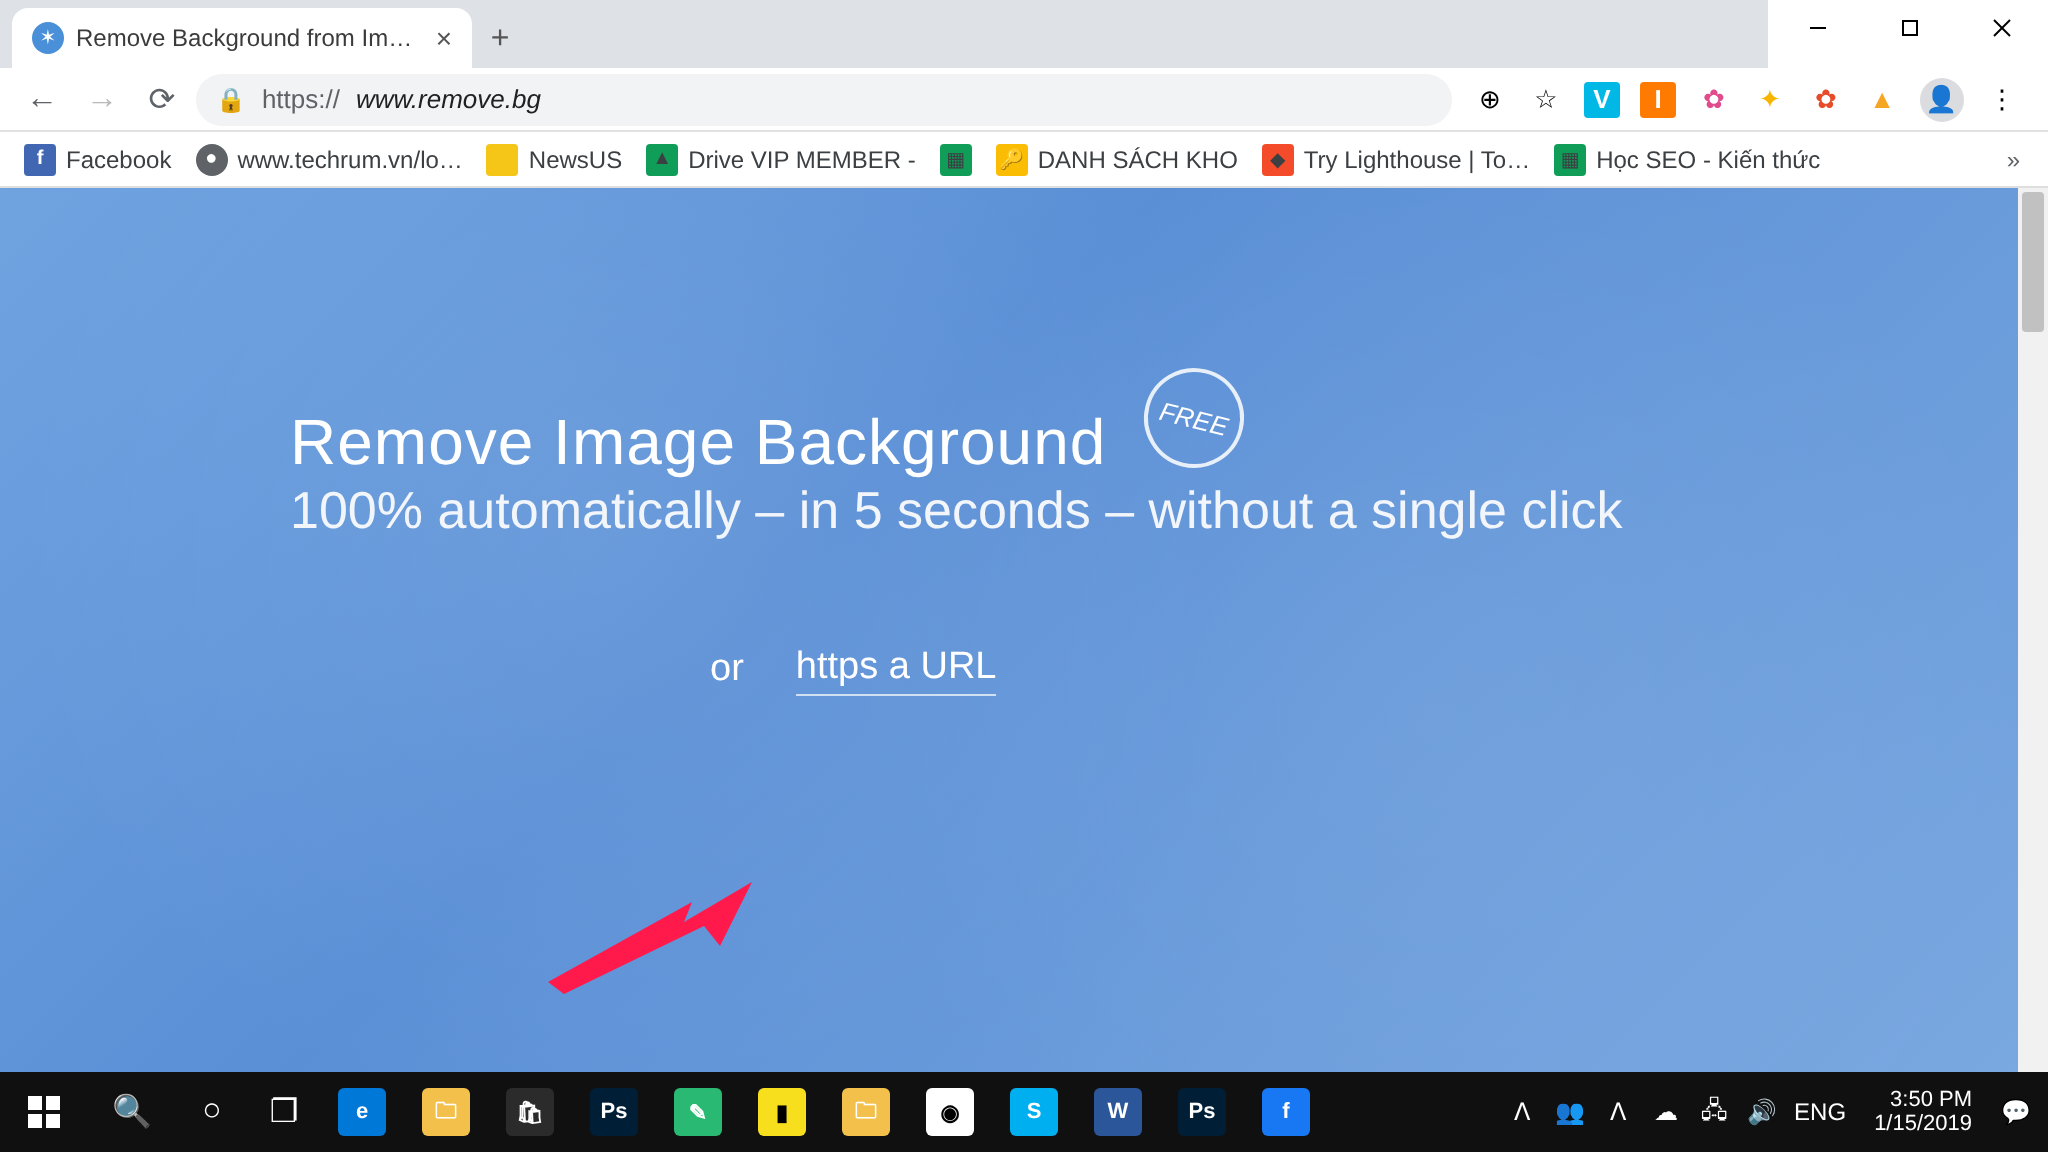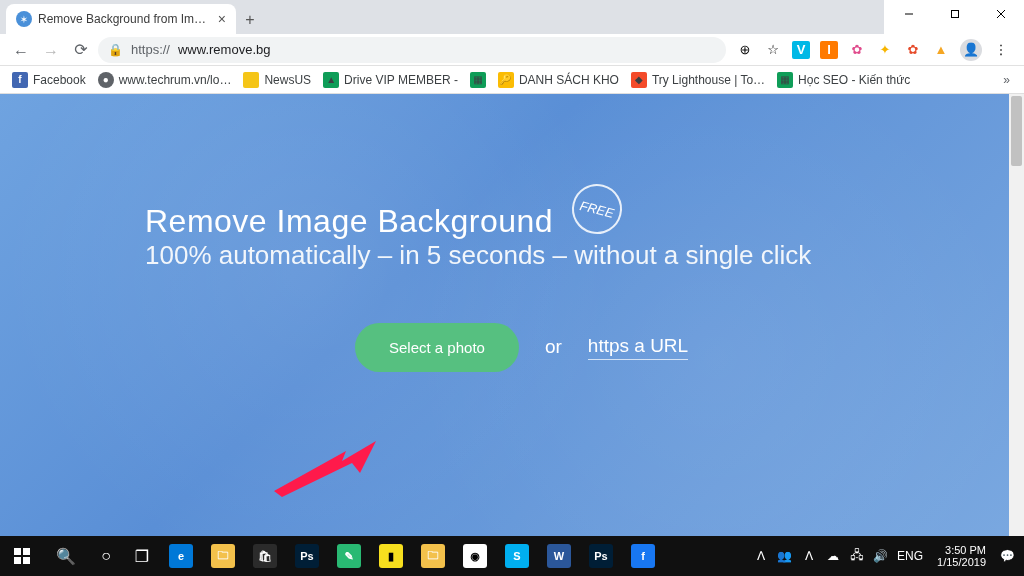--- a/index.html
+++ b/index.html
@@ -15,21 +15,21 @@
   .tab .title { flex:1; white-space:nowrap; overflow:hidden; text-overflow:ellipsis; }
   .tab .close { font-size:14px; color:#555; }
   .newtab { width:28px; height:28px; display:flex; align-items:center; justify-content:center; font-size:16px; color:#555; }
 
   
   .addr { position:absolute; top:34px; left:0; right:0; height:32px; background:#fff; display:flex; align-items:center; padding:0 8px; gap:4px; border-bottom:1px solid #e1e1e1; }
   .nav-btn { width:26px; height:26px; display:flex; align-items:center; justify-content:center; color:#5f6368; border-radius:50%; font-size:16px; }
   .nav-btn.disabled { color:#b8b8b8; }
   .url-field { flex:1; height:26px; background:#f1f3f4; border-radius:13px; display:flex; align-items:center; padding:0 10px; gap:8px; font-size:13px; color:#202124; }
   .lock { color:#1a7f2c; font-size:12px; }
-  .url-origin { color:#202124; }
+  .url-origin { color:#202124;font-style:italic; }
   .addr-icons { display:flex; align-items:center; gap:10px; padding:0 6px; }
   .ico { width:18px; height:18px; display:flex; align-items:center; justify-content:center; font-size:13px; }
   .avatar { width:22px; height:22px; border-radius:50%; background:#dadce0; display:flex; align-items:center; justify-content:center; font-size:13px; color:#5f6368; }
 
   
   .bookmarks { position:absolute; top:66px; left:0; right:0; height:28px; background:#fff; border-bottom:1px solid #dfdfdf; display:flex; align-items:center; padding:0 6px; font-size:12px; color:#3c4043; }
   .bm-item { display:flex; align-items:center; gap:5px; padding:0 6px; height:100%; white-space:nowrap; }
   .bm-icon { width:16px; height:16px; background:#f5c518; border-radius:2px; display:flex; align-items:center; justify-content:center; font-size:10px; }
   .bm-icon.fb { background:#4267B2; color:#fff; font-weight:bold; }
   .bm-icon.globe { background:#5f6368; border-radius:50%; color:#fff; }
@@ -163,21 +163,20 @@
 
 <div class="page">
   <div class="scroll-track">
     <div class="scroll-thumb"></div>
   </div>
   <div class="hero">
     <h1>Remove Image Background</h1>
     <span class="free-badge">FREE</span>
     <div class="sub">100% automatically – in 5 seconds – without a single click</div>
     <div class="cta-row">
-      <button class="select-btn">Select a photo</button>
       <span class="or-text">or</span>
       <span class="url-link">https a URL</span>
     </div>
   </div>
   <svg class="arrow" viewBox="0 0 110 60">
     <defs>
         <linearGradient id="g">
           <stop offset="0" stop-color="#ff1a4b"></stop>
           <stop offset="1" stop-color="#ff1a4b"></stop>
         </linearGradient>

